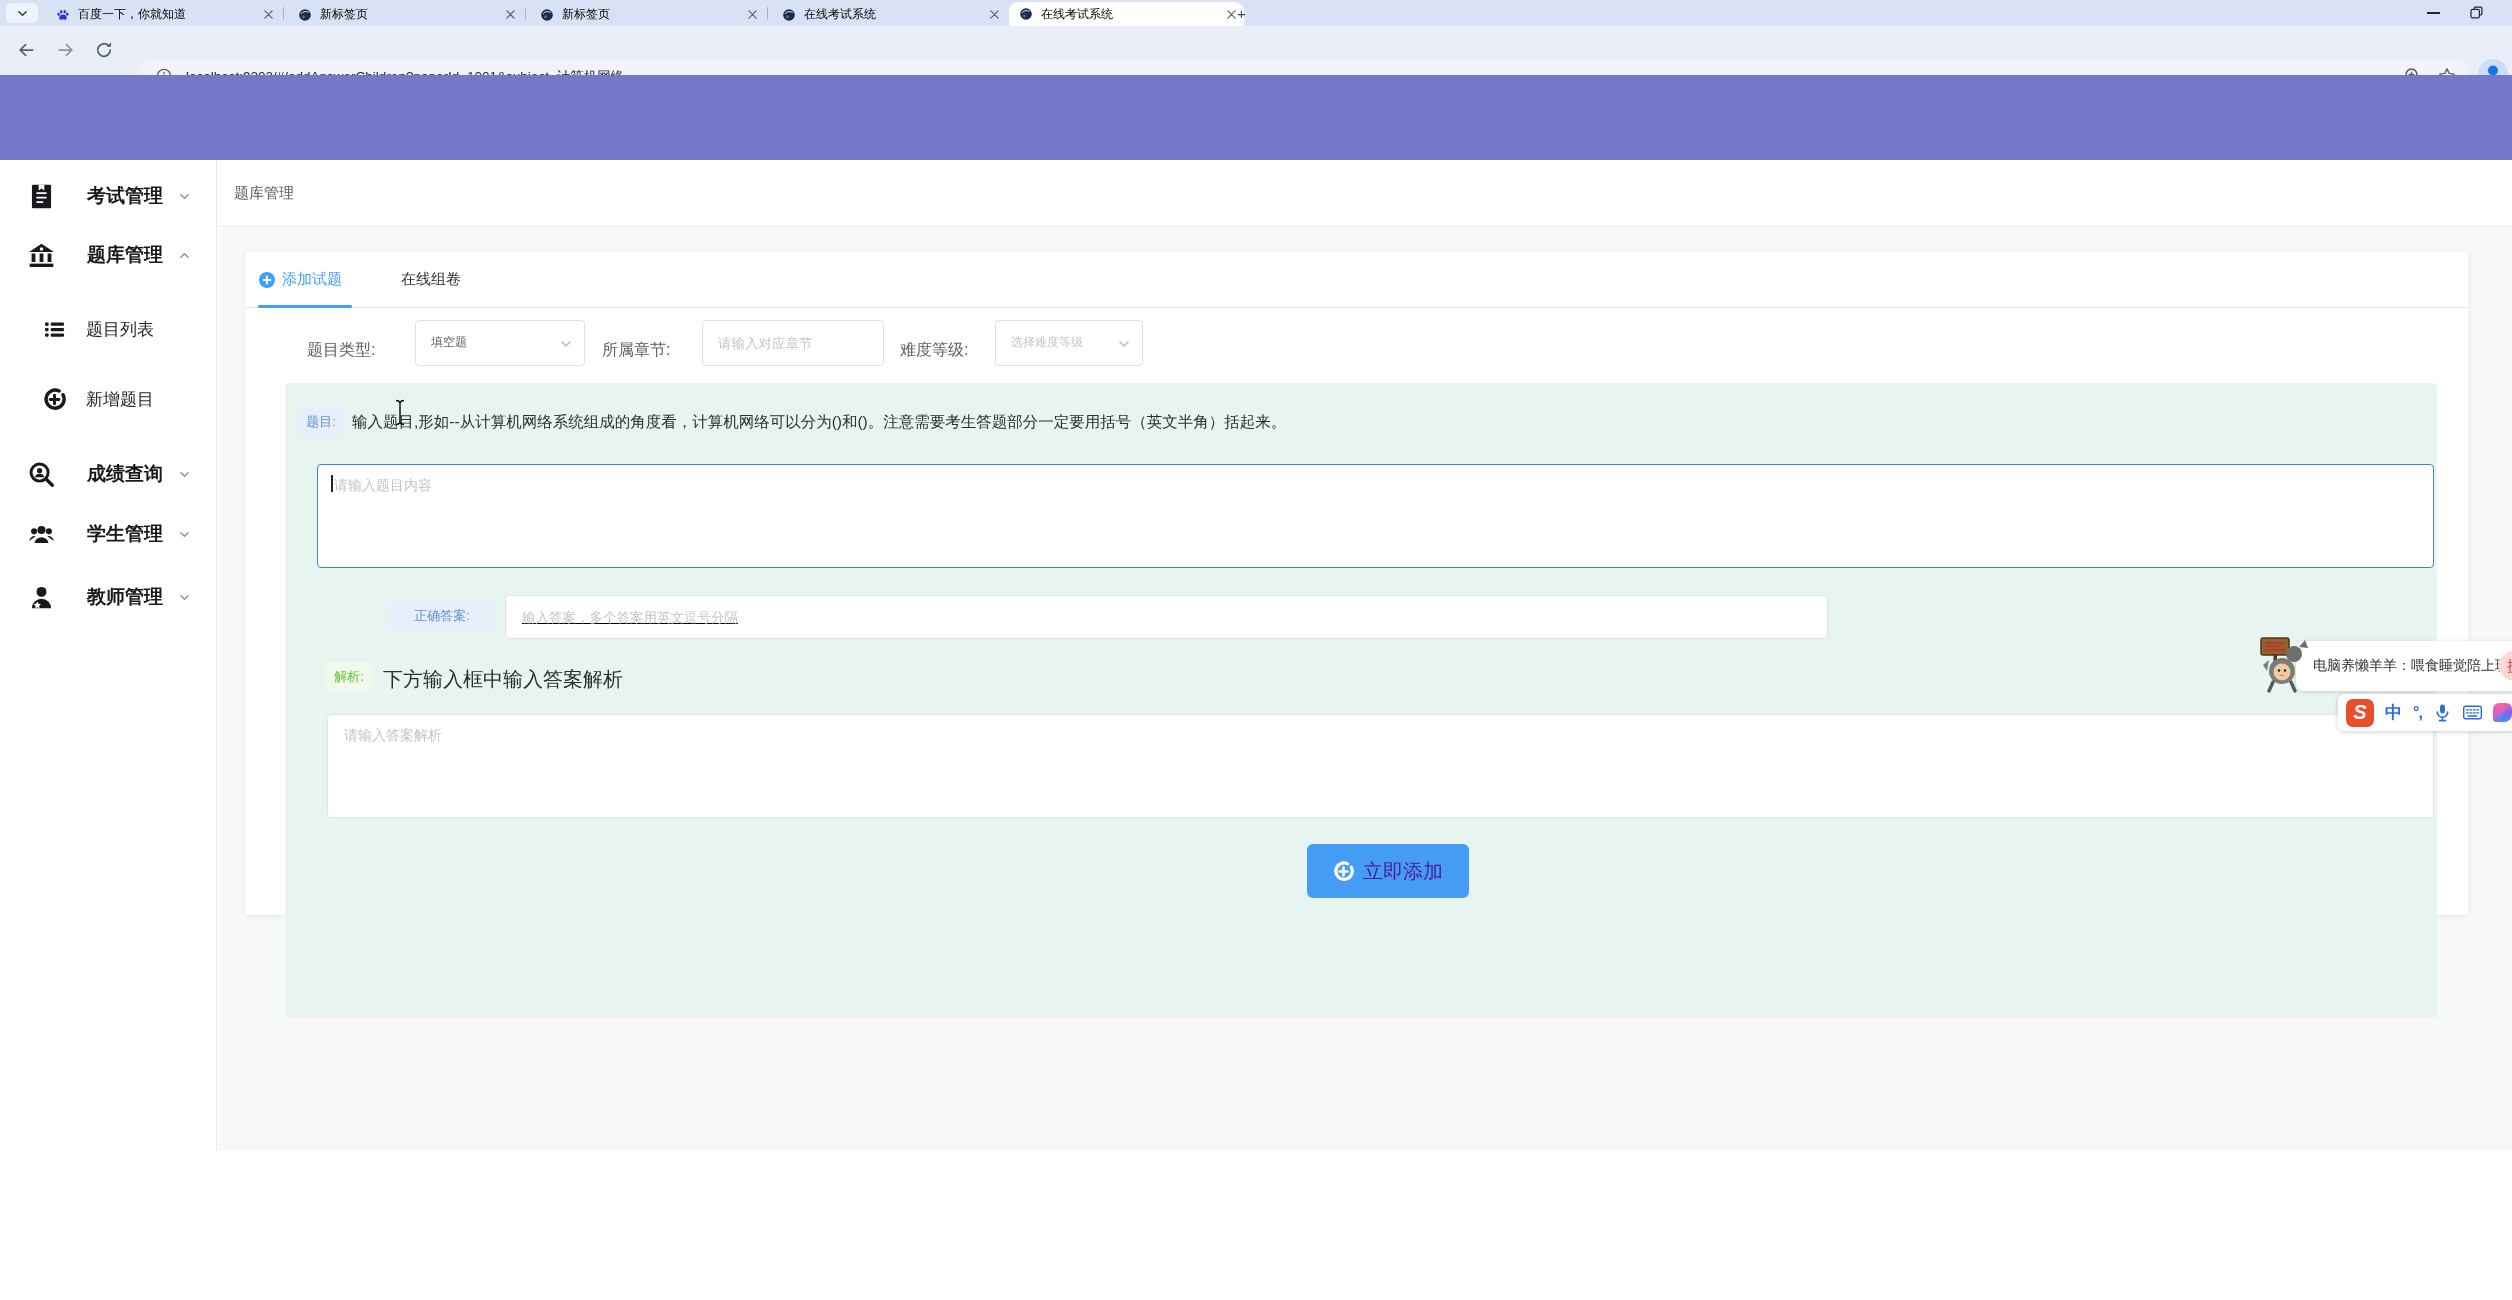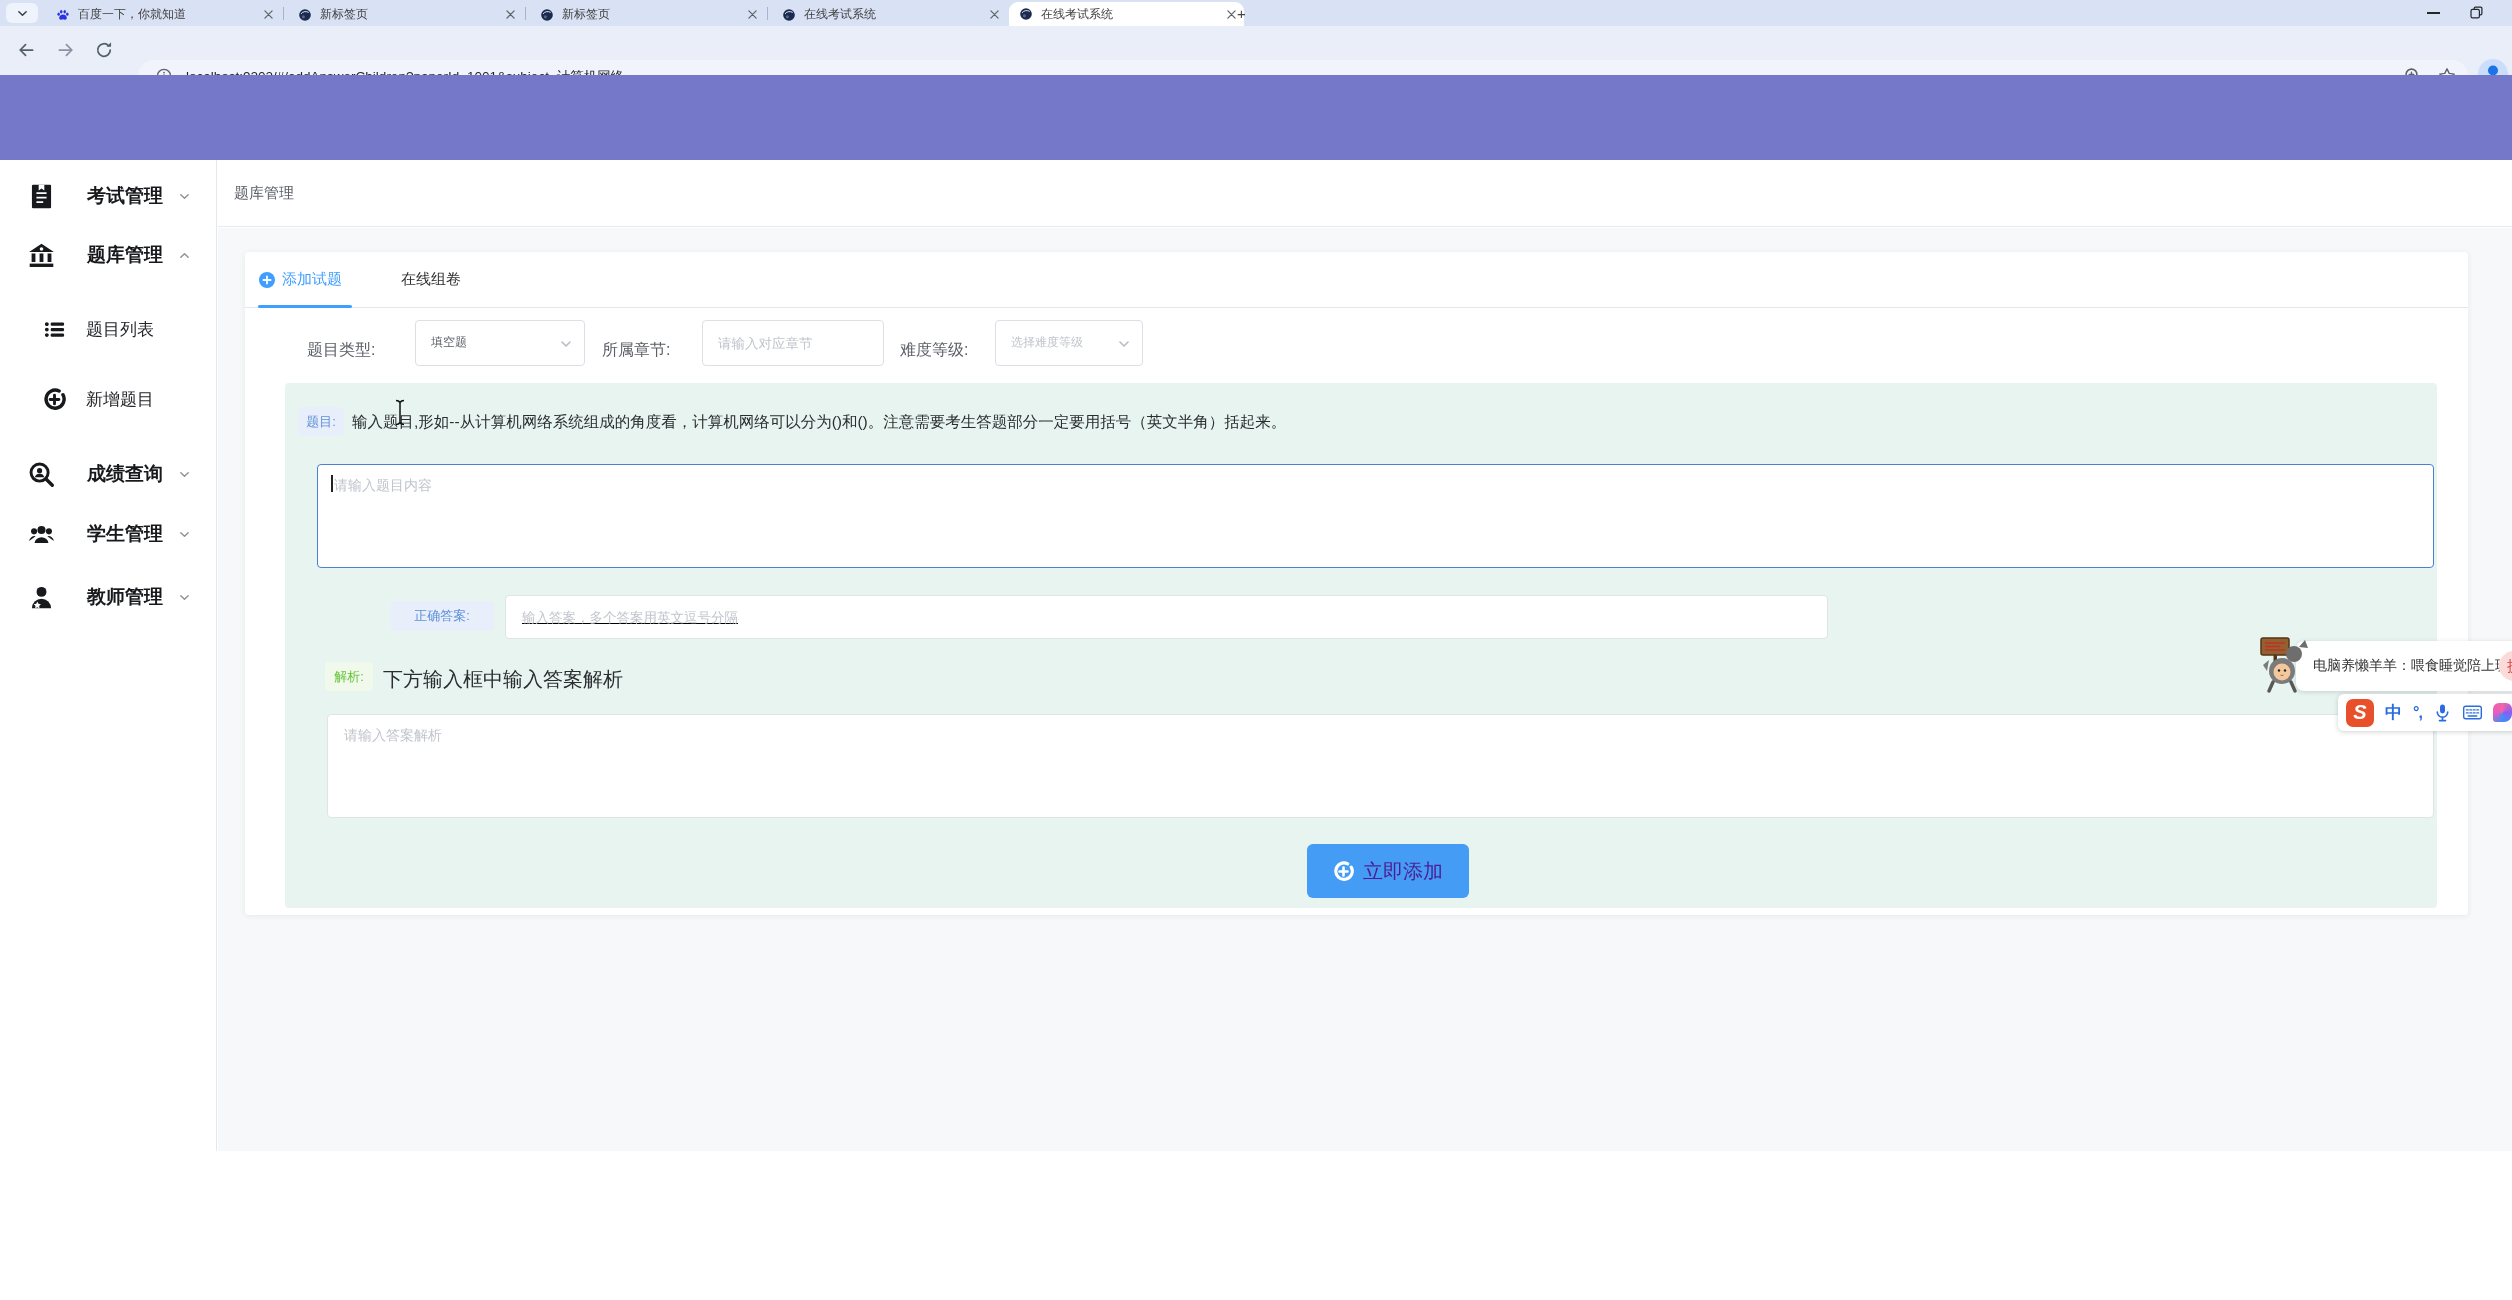--- a/index.html
+++ b/index.html
@@ -8,21 +8,21 @@
   #screen { position:relative; width:2512px; height:1300px; background:#fff; overflow:hidden; }
   svg.ic { display:block; }
 
   
   #tabstrip { position:absolute; left:0; top:0; width:2512px; height:26px; background:#d9e2f4; }
   #tabsearch { position:absolute; left:6px; top:3px; width:32px; height:20px; background:#eef3fc; border-radius:6px;
                display:flex; align-items:center; justify-content:center; color:#3c4043; }
   .btab { position:absolute; top:3px; height:23px; width:235px; display:flex; align-items:center; padding:0 8px 0 10px; }
   .btab.active { top:2px; height:24px; background:#fff; border-radius:9px 9px 0 0; }
   .btab .favicon { width:14px; height:14px; flex:0 0 14px; }
-  .btab-title { font-size:12px; color:#404040; margin-left:8px; flex:1 1 auto; white-space:nowrap; overflow:hidden; }
+  .btab-title { font-size:12px; color:#000000; margin-left:8px; flex:1 1 auto; white-space:nowrap; overflow:hidden; }
   .tab-close { width:9px; height:9px; color:#5f6368; flex:0 0 9px; margin-left:6px; }
   .tabdiv { position:absolute; top:7px; width:1px; height:13px; background:#a9b4c9; }
   #newtab-btn { position:absolute; left:1233px; top:5px; width:17px; height:17px; color:#444; font-size:15px; line-height:17px; text-align:center; }
   #win-min { position:absolute; left:2427px; top:12px; width:13px; height:2px; background:#23262b; }
   #win-restore { position:absolute; left:2470px; top:6px; width:13px; height:13px; color:#23262b; }
 
   #toolbar { position:absolute; left:0; top:26px; width:2512px; height:49px; background:#e9eef9; }
   .navic { position:absolute; top:14px; width:20px; height:20px; color:#55606c; }
   #nav-forward { transform:rotate(180deg); color:#8a93a3; }
   #omnibox { position:absolute; left:138px; top:34px; width:2330px; height:32px; background:#f1f4fb; border-radius:16px; }
@@ -71,21 +71,21 @@
   .box { position:absolute; top:68px; height:46px; background:#fff; border:1px solid #dcdfe6; border-radius:4px; }
   .box .chev { position:absolute; right:12px; top:17px; width:12px; height:12px; color:#b7bcc4; }
   .box .val { position:absolute; left:15px; top:13px; font-size:12px; color:#5c6168; }
   .box input { position:absolute; left:0; top:0; width:100%; height:100%; border:0; outline:0; background:transparent; padding:0 15px; font-size:13.5px; color:#303133; font-family:inherit; }
   input::placeholder, textarea::placeholder { color:#c0c4cc; opacity:1; }
   #type-select { left:170px; width:170px; }
   #chapter-input { left:457px; width:182px; }
   #difficulty-select { left:750px; width:148px;text-align:center; }
   #flt-type { left:62px; } #flt-chapter { left:357px; } #flt-difficulty { left:655px; }
 
-  #greenpanel { position:absolute; left:40px; top:131px; width:2152px; height:525px; background:#e7f4ef; border-radius:4px; }
+  #greenpanel { position:absolute; left:40px; top:131px; width:2152px; height:635px; background:#e7f4ef; border-radius:4px; }
   .badge-blue { background:#e9effa; color:#5e90d9; border-radius:4px; font-size:13px; display:inline-flex; align-items:center; justify-content:center; }
   .badge-green { background:#f0f9eb; color:#67c23a; border-radius:4px; font-size:13px; display:inline-flex; align-items:center; justify-content:center; }
   #q-badge { position:absolute; left:13px; top:24px; width:46px; height:29px; }
   #q-instruction { position:absolute; left:67px; top:29px; font-size:15.5px; color:#2b2d31; }
   #q-textarea { position:absolute; left:32px; top:81px; width:2117px; height:104px; border:1px solid #4a7fd2; border-radius:4px; background:#fff; resize:none; padding:12px 16px; font-size:14px; font-family:inherit; outline:none; }
   #q-caret { position:absolute; left:46px; top:92px; width:1.5px; height:17px; background:#222; animation:blink 1.1s step-end infinite; }
   @keyframes blink { 50% { opacity:0; } }
   #a-badge { position:absolute; left:105px; top:218px; width:104px; height:30px; }
   #a-input { position:absolute; left:220px; top:212px; width:1323px; height:44px; border:1px solid #e0e4e9; border-radius:4px; background:#fff; padding:0 16px; font-size:13.5px; font-family:inherit; outline:none;text-decoration:underline; }
   #x-badge { position:absolute; left:40px; top:279px; width:48px; height:29px; }

